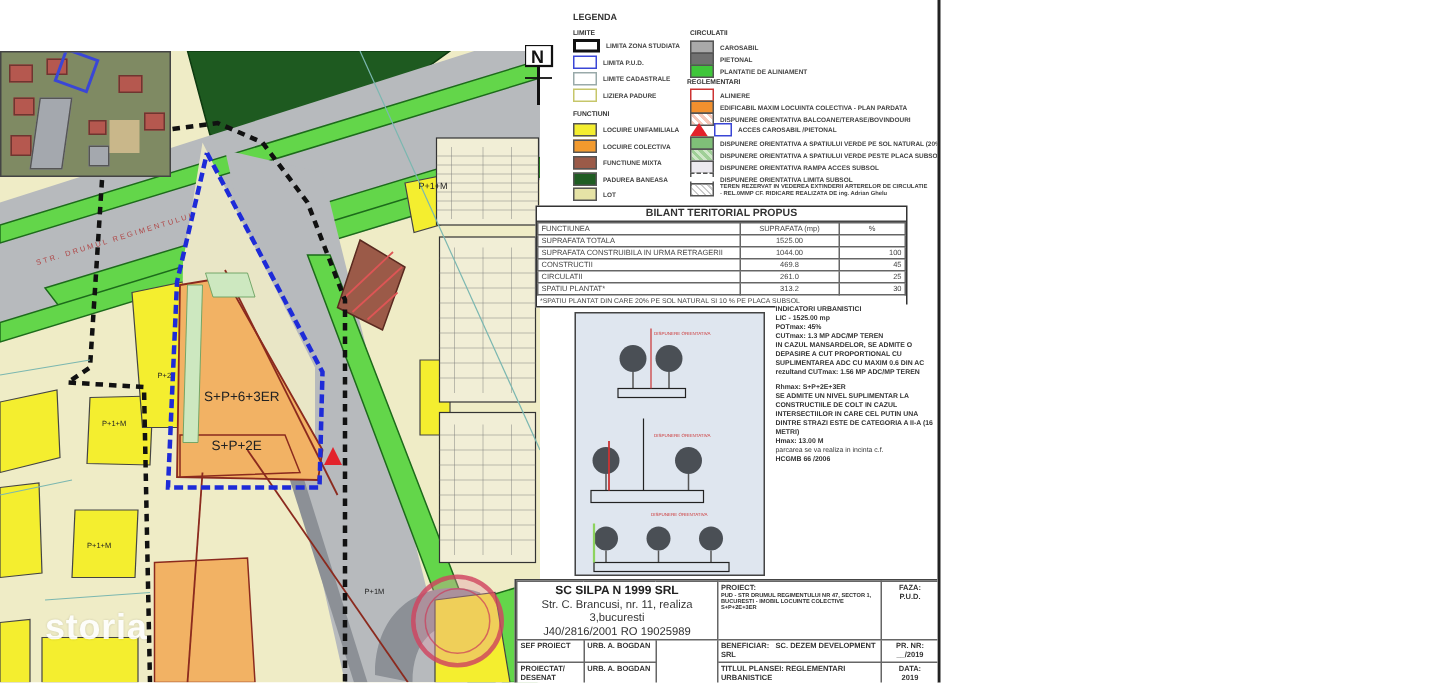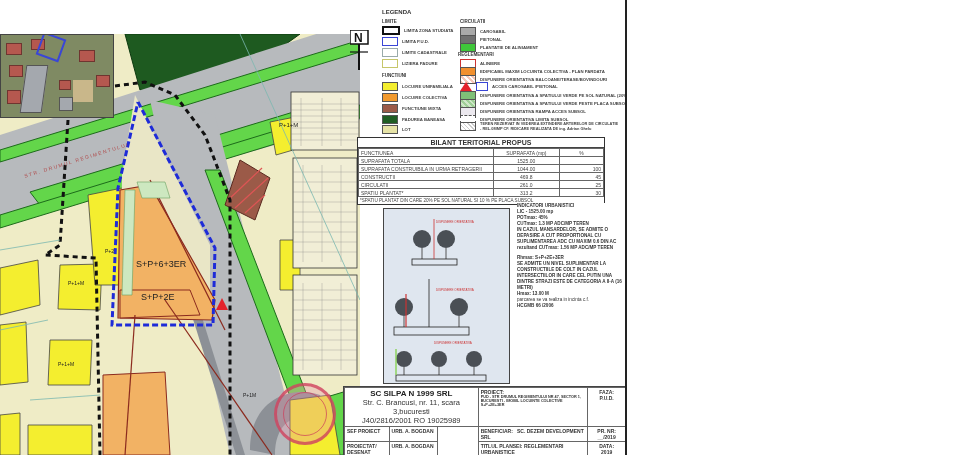--- a/index.html
+++ b/index.html
@@ -356,21 +356,21 @@
     <p style="font-weight:normal;">parcarea se va realiza in incinta c.f.</p>
     <p>HCGMB 66 /2006</p>
   </div>
 
   <div id="cartus">
     <table>
       <tbody>
           <tr style="height:28px;">
         <td colspan="3" class="comp">
           <div class="cn">SC SILPA N 1999 SRL</div>
-          <div class="ca">Str. C. Brancusi, nr. 11, scara 3,bucuresti</div>
+          <div class="ca">Str. C. Brancusi, nr. 11, realiza 3,bucuresti</div>
           <div class="ca">J40/2816/2001 RO 19025989</div>
         </td>
         <td style="width:32%;">
           <div>PROIECT:</div>
           <div style="font-size:3.8px;">PUD - STR DRUMUL REGIMENTULUI NR 47, SECTOR 1, BUCURESTI - IMOBIL LOCUINTE COLECTIVE S+P+2E+3ER</div>
         </td>
         <td style="width:11%;text-align:center;">
           <div>FAZA:</div>
           <div>P.U.D.</div>
         </td>
@@ -393,13 +393,14 @@
           <div>DATA:</div>
           <div>2019</div>
         </td>
       </tr>
 
     </tbody>
       </table>
   </div>
 
   <div id="stamp"></div>
+  <div id="storia">storia</div>
 </div>
 
 </body></html>

